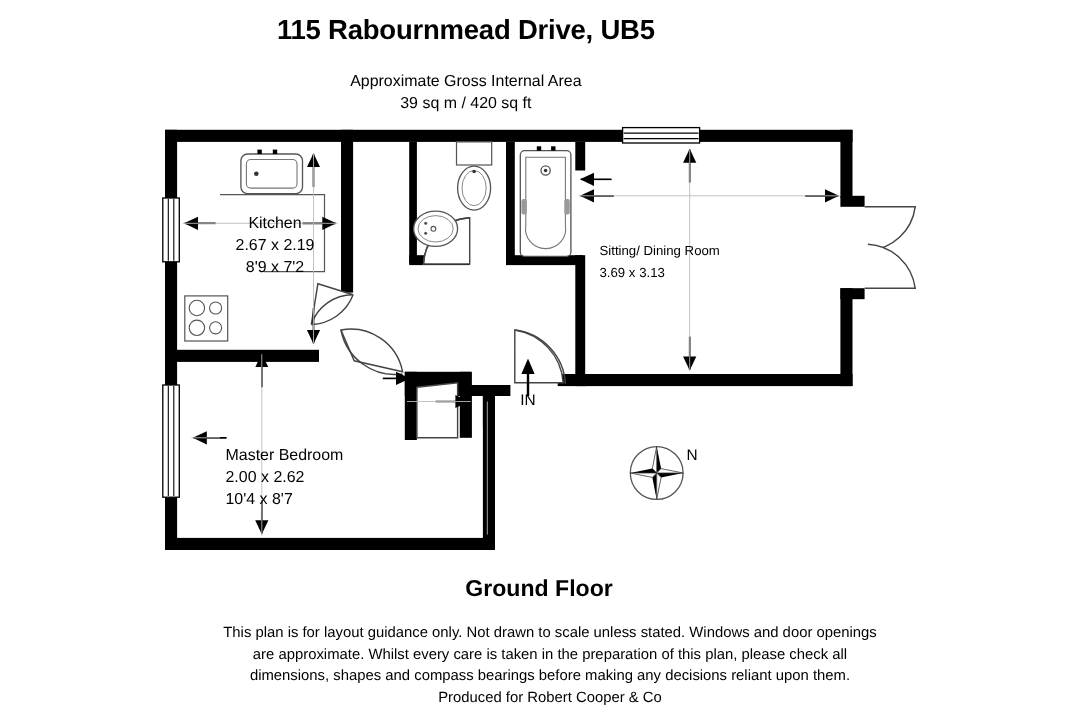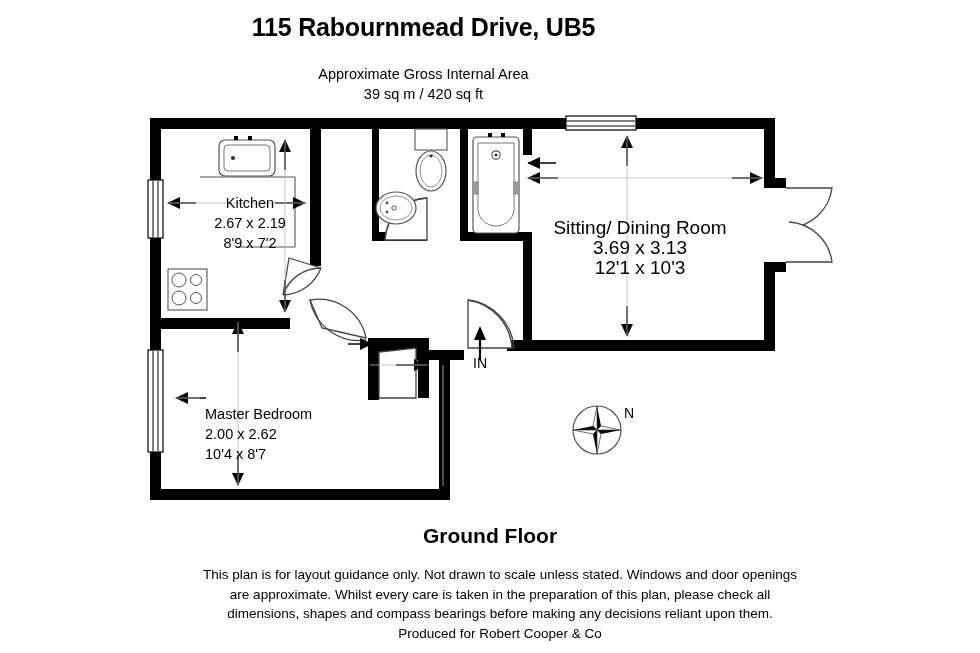--- a/index.html
+++ b/index.html
@@ -286,24 +286,23 @@
       </g>
     </svg>
   </div>
 
   <div style="position:absolute; left:185px; top:193px; width:130px; text-align:center; font-size:14.5px; line-height:20px;">
     <div>Kitchen</div>
     <div>2.67 x 2.19</div>
     <div>8'9 x 7'2</div>
   </div>
 
-  <div style="position:absolute; left:545px; top:218px; width:190px; text-align:center; font-size:19px; line-height:20px;">
+  <div style="position:absolute; left:545px; top:218px; width:190px; font-size:12px; line-height:20px;">
     <div>Sitting/ Dining Room</div>
     <div>3.69 x 3.13</div>
-    <div>12'1 x 10'3</div>
   </div>
 
   <div style="position:absolute; left:205px; top:404px; width:170px; text-align:left; font-size:14.5px; line-height:20px;">
     <div>Master Bedroom</div>
     <div>2.00 x 2.62</div>
     <div>10'4 x 8'7</div>
   </div>
 
   <div style="position:absolute; left:462px; top:355px; width:36px; text-align:center; font-size:14px;">IN</div>
 

